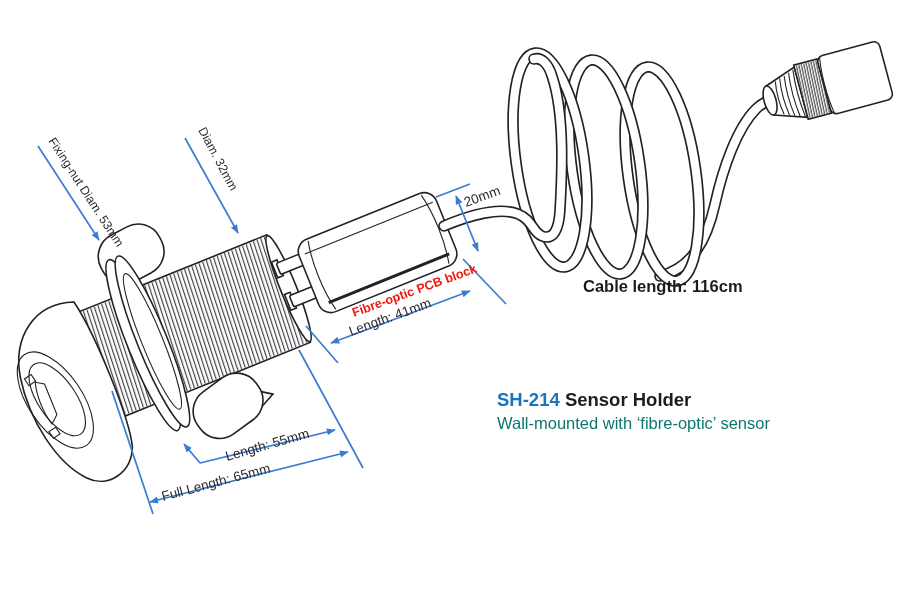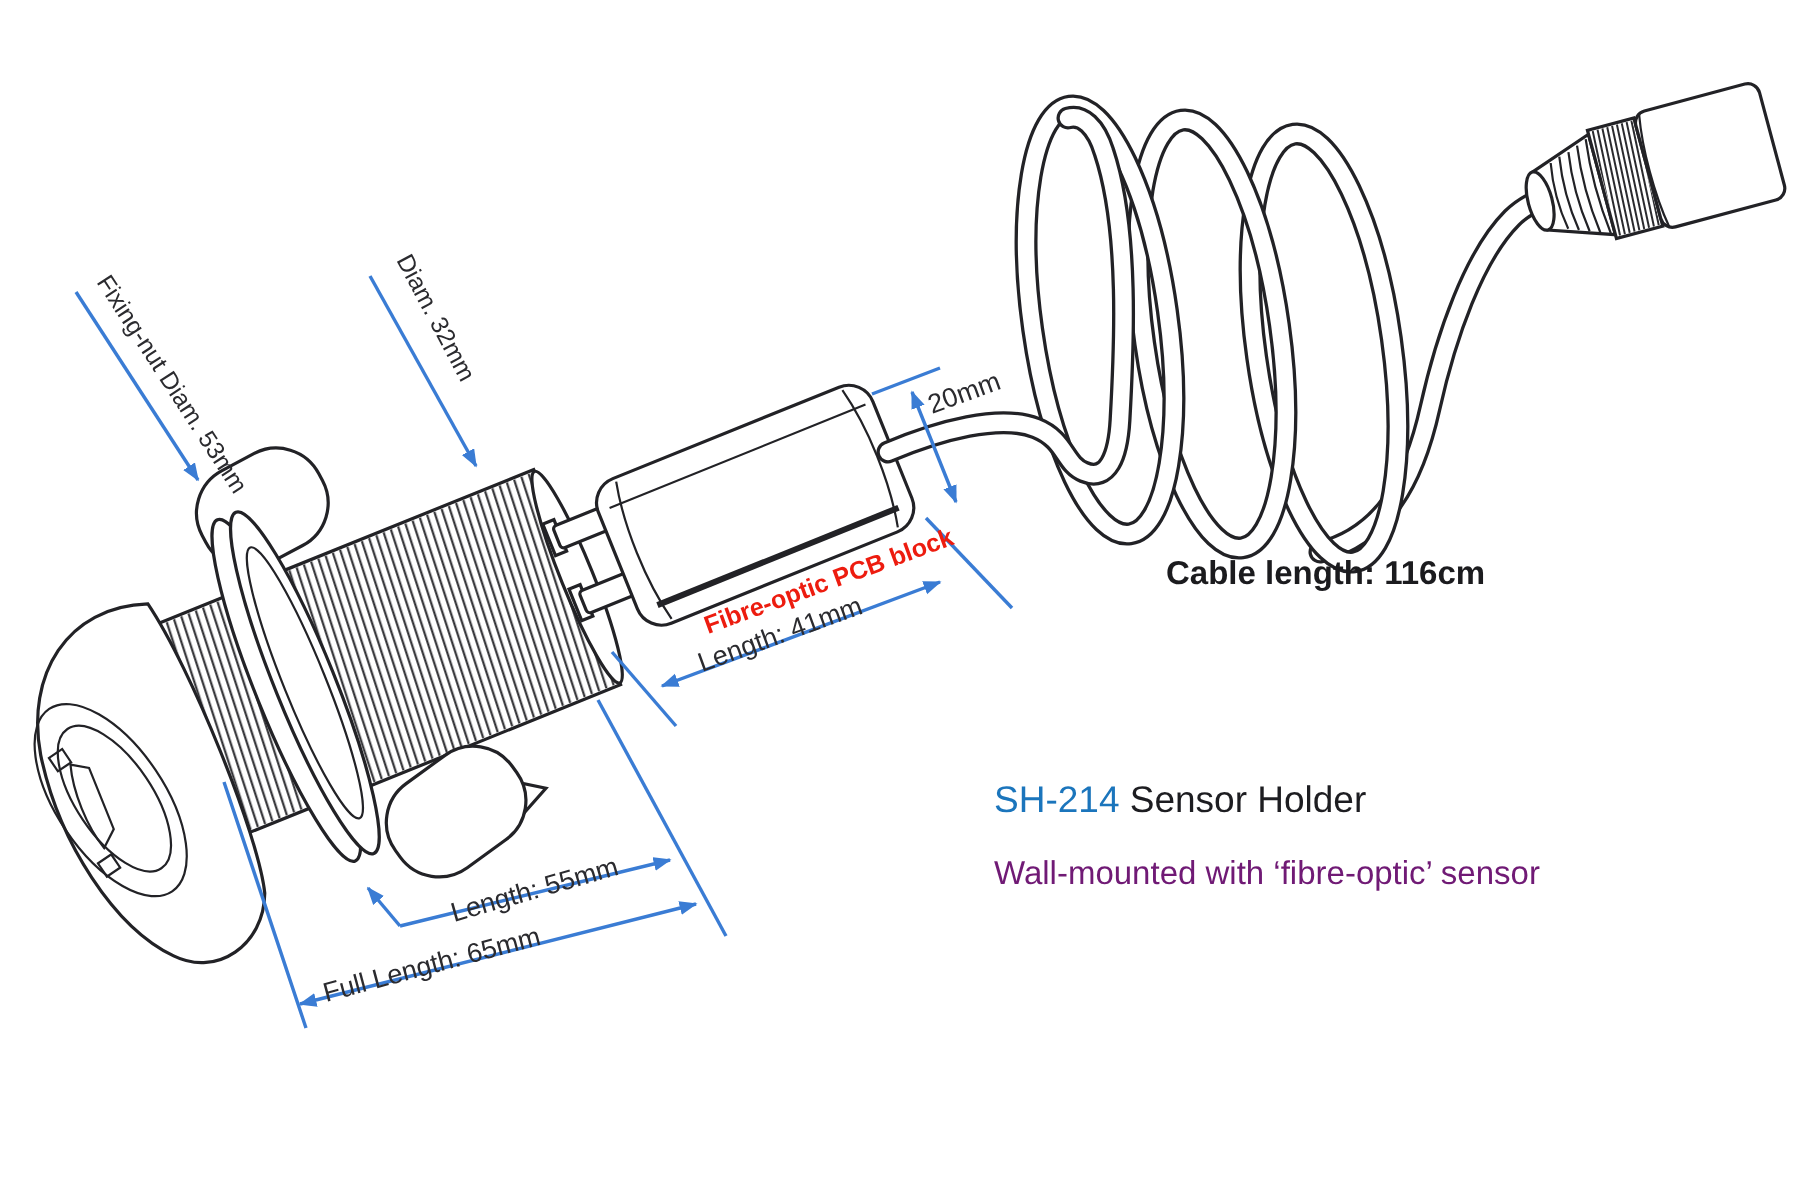--- a/index.html
+++ b/index.html
@@ -10,23 +10,23 @@
   .thin{stroke:#222226;fill:none;stroke-width:1.1;}
   .cable-out{stroke:#222226;stroke-width:11.5;fill:none;stroke-linecap:round;}
   .cable-in{stroke:#ffffff;stroke-width:8.2;fill:none;stroke-linecap:round;}
   .dim{stroke:#3a7cd4;stroke-width:1.7;fill:none;}
   .dimtxt{fill:#2b2b2f;font-size:13.5px;}
   .leadtxt{fill:#2b2b2f;font-size:12.3px;}
   .redtxt{fill:#ed1c0f;font-size:12.6px;font-weight:bold;}
   .cabletxt{fill:#1b1b1e;font-size:16.5px;font-weight:bold;}
   .info{position:absolute;left:497px;top:386px;line-height:1.25;}
   .info .head{font-size:16.5px;font-weight:bold;color:#232226;text-decoration:underline;}
-  .info .model-line{font-size:18.5px;font-weight:normal;color:#1d1d21;margin-top:2px;}
+  .info .model-line{font-size:18.5px;font-weight:bold;color:#1d1d21;margin-top:2px;}
   .info .model{color:#1b75bc;}
-  .info .sub{font-size:16.5px;color:#701a75;margin-top:16px;}
+  .info .sub{font-size:16.5px;color:#0f766e;margin-top:2px;}
 </style>
 </head>
 <body>
 
 <div class="stage">
 <svg width="900" height="600" viewBox="0 0 900 600">
   <defs>
     <marker id="ab" markerUnits="userSpaceOnUse" markerWidth="10" markerHeight="9" refX="8.2" refY="3.5" orient="auto-start-reverse">
       <path d="M0,0 L9,3.5 L0,7 Z" fill="#3a7cd4"></path>
     </marker>

